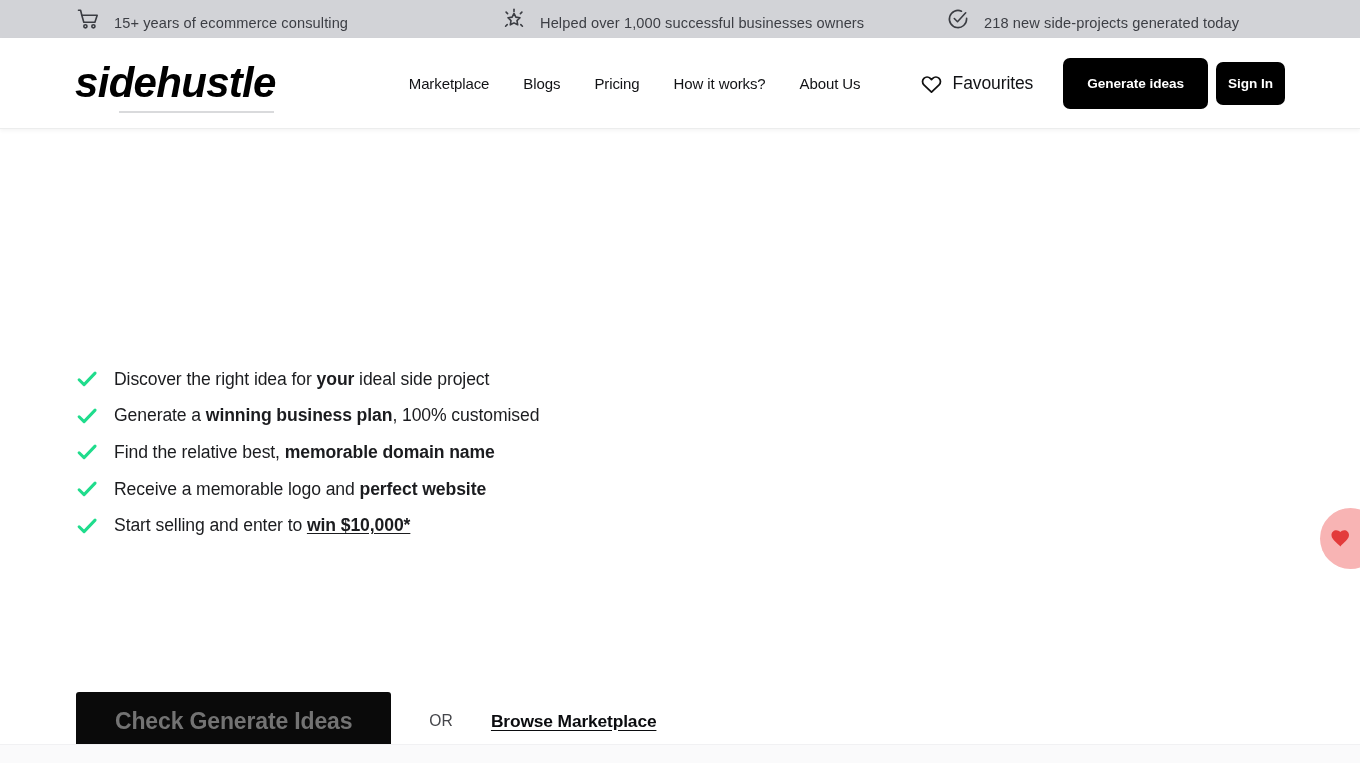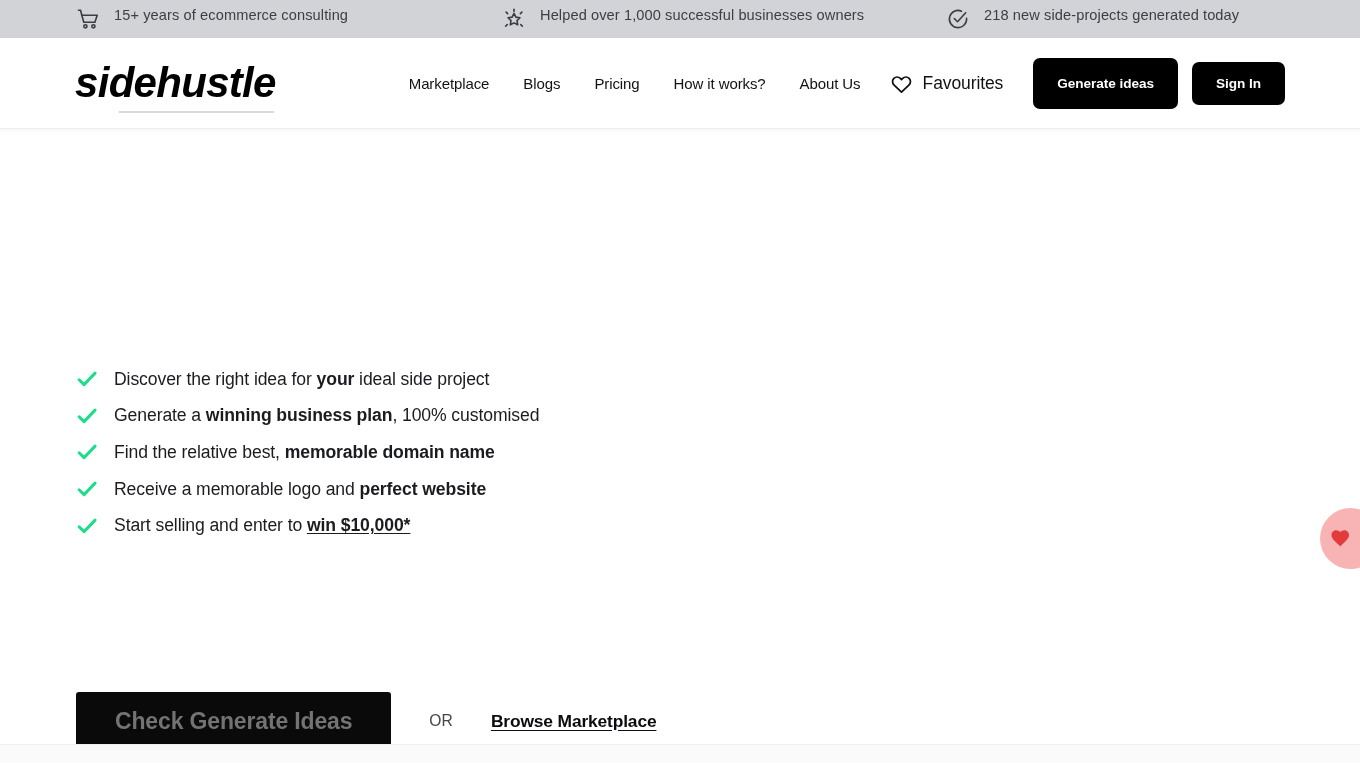--- a/index.html
+++ b/index.html
@@ -22,21 +22,21 @@
     align-items: center;
     width: 100%;
   }
   .topbar-inner {
     width: 100%;
     display: flex;
     align-items: center;
   }
   .topbar-item {
     display: flex;
-    align-items: flex-start;
+    align-items: flex-end;
     gap: 14px;
     flex: 1 1 0;
     min-width: 0;
   }
   .topbar-item:nth-child(1) { padding-left: 76px; }
   .topbar-item:nth-child(2) { padding-left: 12px; }
   .topbar-item:nth-child(3) { padding-left: 30px; }
   .topbar-item .ti-icon {
     width: 24px; height: 24px;
     flex: 0 0 24px;
@@ -128,22 +128,22 @@
     color: #ffffff;
     border: none;
     border-radius: 7px;
     font-family: "Liberation Sans", sans-serif;
     font-size: 13.6px;
     font-weight: 700;
     cursor: pointer;
     white-space: nowrap;
     letter-spacing: -0.05px;
   }
-  .btn-generate { height: 51px; padding: 0 24px; margin-right: 14px; }
-  .btn-signin   { height: 43px; padding: 0 24px; }
+  .btn-generate { height: 51px; padding: 0 24px; margin-right: 8px; }
+  .btn-signin   { height: 43px; padding: 0 12px; }
 
   
   .main {
     position: relative;
     height: 634px;
     padding: 0 75px;
     background: #fff;
   }
 
   .hero-list {

